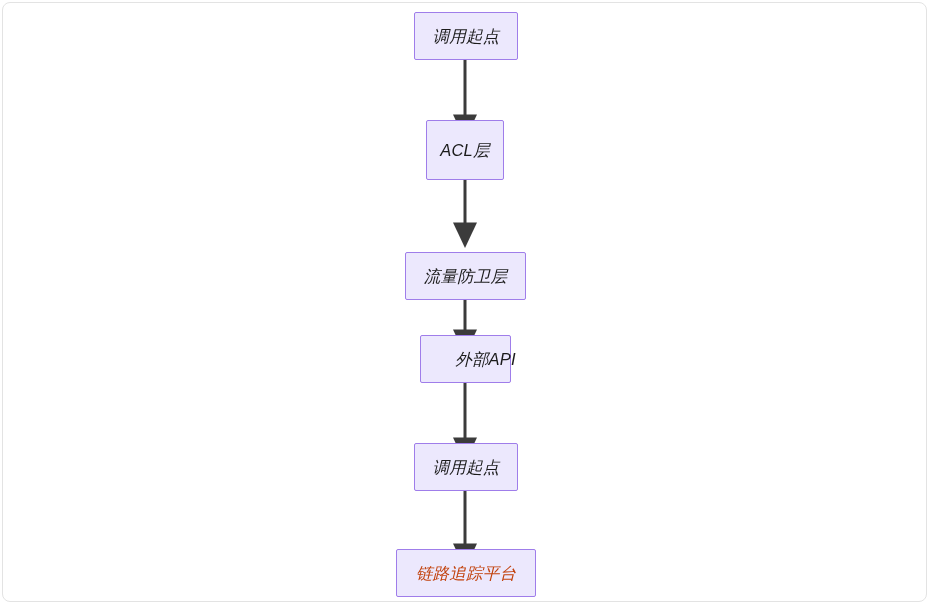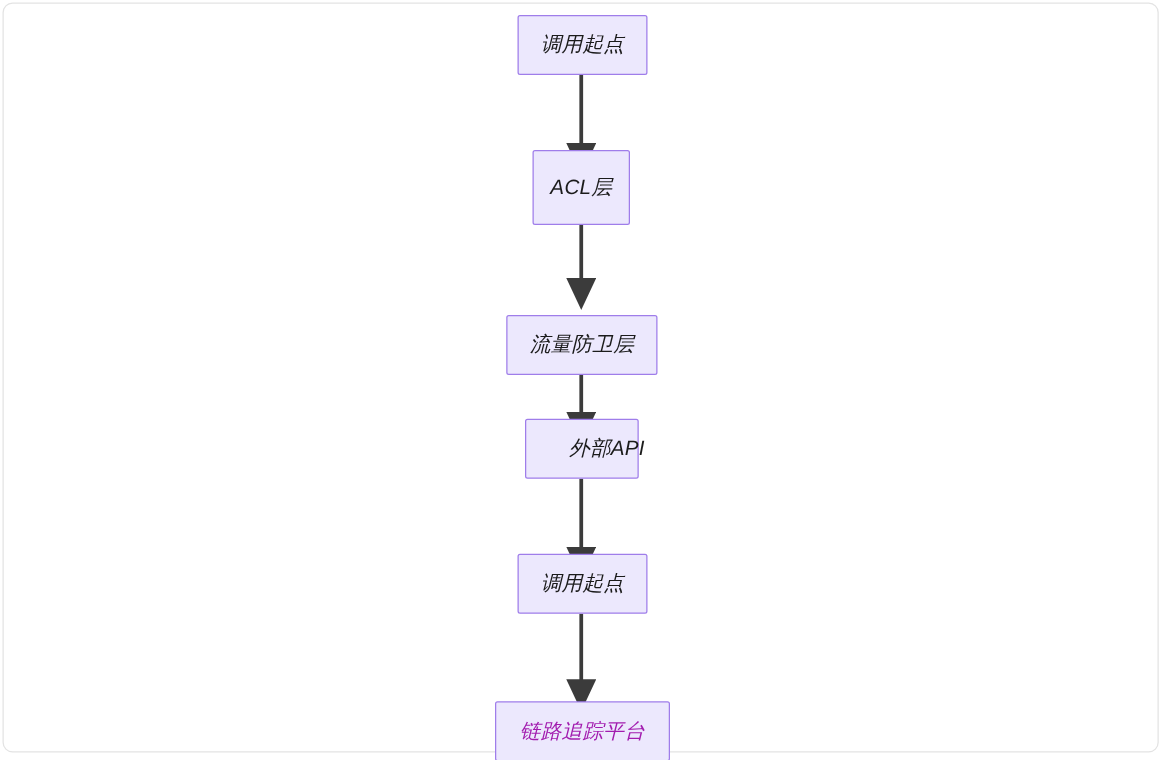--- a/index.html
+++ b/index.html
@@ -90,18 +90,18 @@
       </div>
       <div class="node" style="left: 405px; top: 228px; width: 121px; height: 48px; background: rgb(236, 232, 253); border-color: rgb(159, 125, 234); color: rgb(27, 27, 27); margin-top: 24px;">
         <span class="node-label">流量防卫层</span>
       </div>
       <div class="node" style="left: 420px; top: 335px; width: 91px; height: 48px; background: rgb(236, 232, 253); border-color: rgb(159, 125, 234); color: rgb(27, 27, 27); padding-left: 40px;">
         <span class="node-label">外部API</span>
       </div>
       <div class="node" style="left: 414px; top: 443px; width: 104px; height: 48px; background: rgb(236, 232, 253); border-color: rgb(159, 125, 234); color: rgb(27, 27, 27);">
         <span class="node-label">调用起点</span>
       </div>
-      <div class="node" style="left: 396px; top: 549px; width: 140px; height: 48px; background: rgb(236, 232, 253); border-color: rgb(159, 125, 234); color: #a21caf; margin-top: 12px;">
+      <div class="node" style="left: 396px; top: 549px; width: 140px; height: 48px; background: rgb(236, 232, 253); border-color: rgb(159, 125, 234); color: #c2410c;">
         <span class="node-label">链路追踪平台</span>
       </div>
     </div>
 
 </div>
 
 </body></html>

